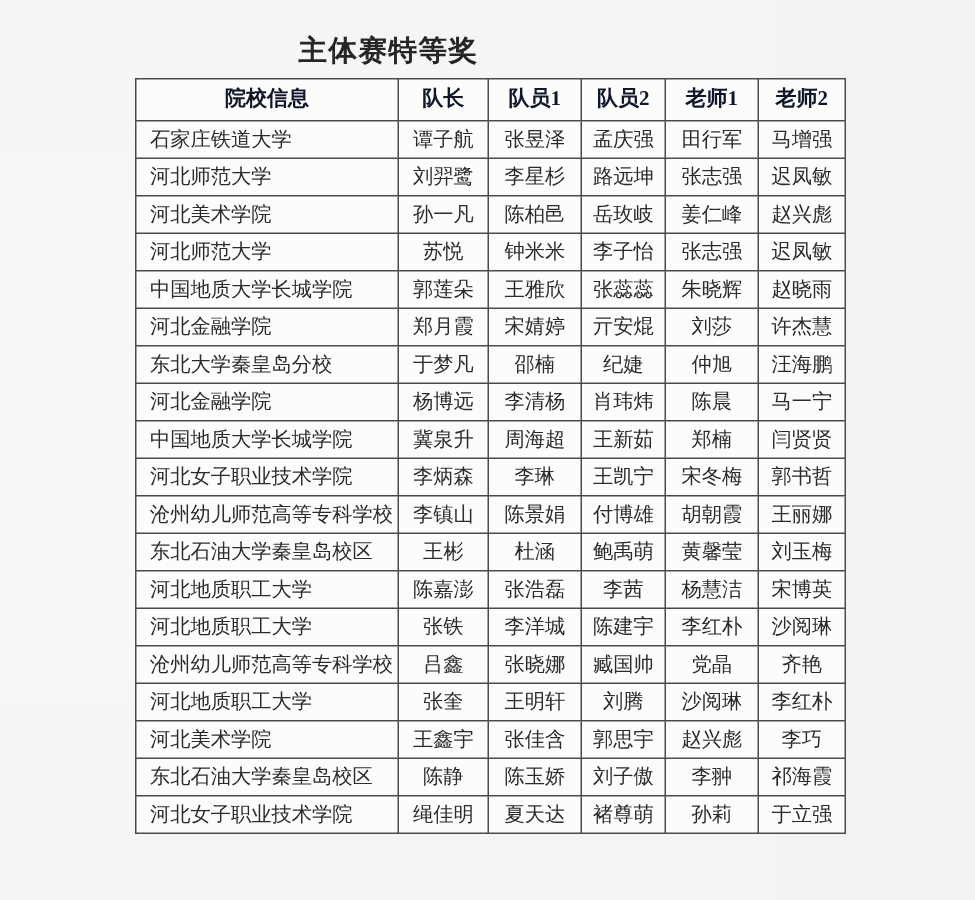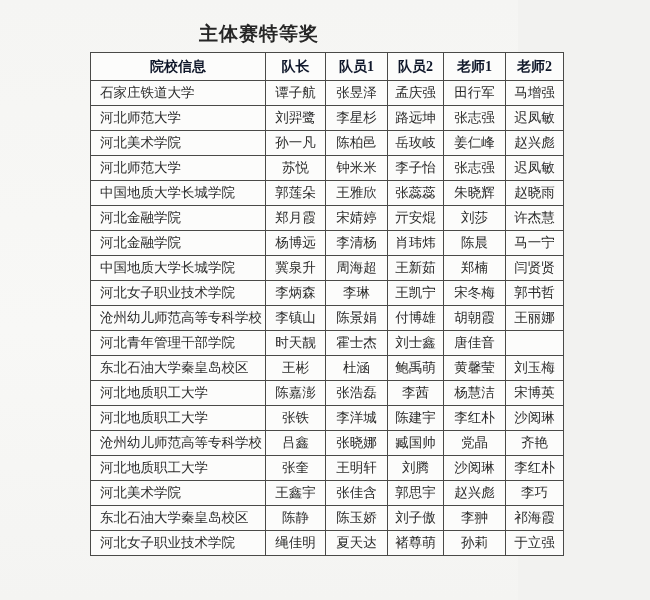--- a/index.html
+++ b/index.html
@@ -135,20 +135,28 @@
         </tr>
         <tr>
           <td class="school-cell">河北金融学院</td>
           <td>郑月霞</td>
           <td>宋婧婷</td>
           <td>亓安焜</td>
           <td>刘莎</td>
           <td>许杰慧</td>
         </tr>
         <tr>
+          <td class="school-cell">东北大学秦皇岛分校</td>
+          <td>于梦凡</td>
+          <td>邵楠</td>
+          <td>纪婕</td>
+          <td>仲旭</td>
+          <td>汪海鹏</td>
+        </tr>
+        <tr>
           <td class="school-cell">河北金融学院</td>
           <td>杨博远</td>
           <td>李清杨</td>
           <td>肖玮炜</td>
           <td>陈晨</td>
           <td>马一宁</td>
         </tr>
         <tr>
           <td class="school-cell">中国地质大学长城学院</td>
           <td>冀泉升</td>
@@ -167,28 +175,20 @@
         </tr>
         <tr>
           <td class="school-cell">沧州幼儿师范高等专科学校</td>
           <td>李镇山</td>
           <td>陈景娟</td>
           <td>付博雄</td>
           <td>胡朝霞</td>
           <td>王丽娜</td>
         </tr>
         <tr>
-          <td class="school-cell">河北青年管理干部学院</td>
-          <td>时天靓</td>
-          <td>霍士杰</td>
-          <td>刘士鑫</td>
-          <td>唐佳音</td>
-          <td></td>
-        </tr>
-        <tr>
           <td class="school-cell">东北石油大学秦皇岛校区</td>
           <td>王彬</td>
           <td>杜涵</td>
           <td>鲍禹萌</td>
           <td>黄馨莹</td>
           <td>刘玉梅</td>
         </tr>
         <tr>
           <td class="school-cell">河北地质职工大学</td>
           <td>陈嘉澎</td>

